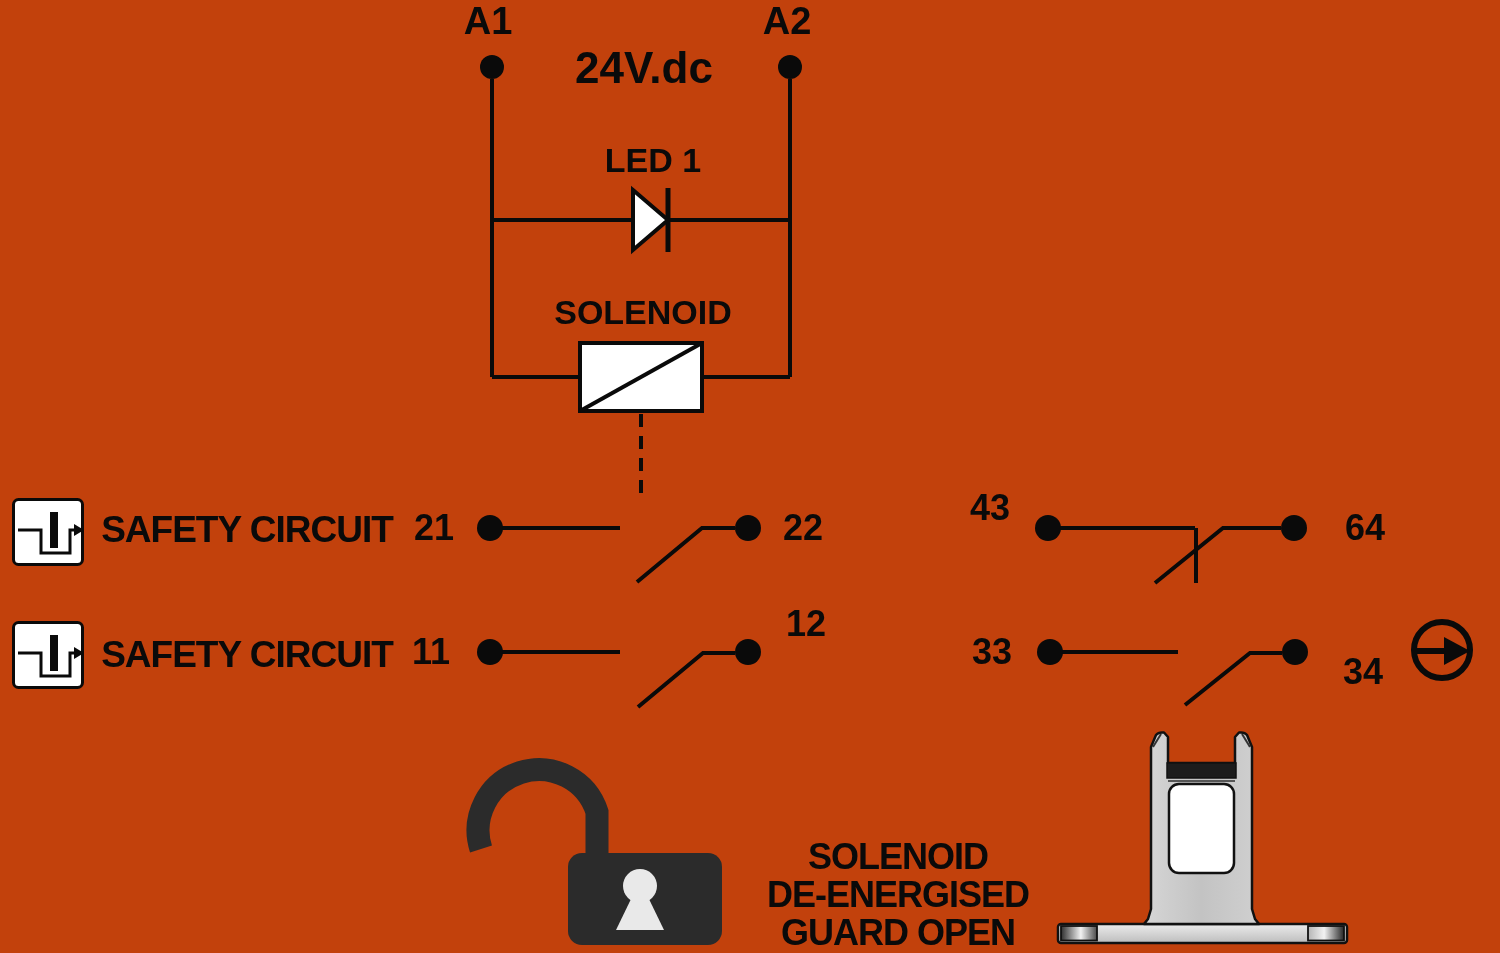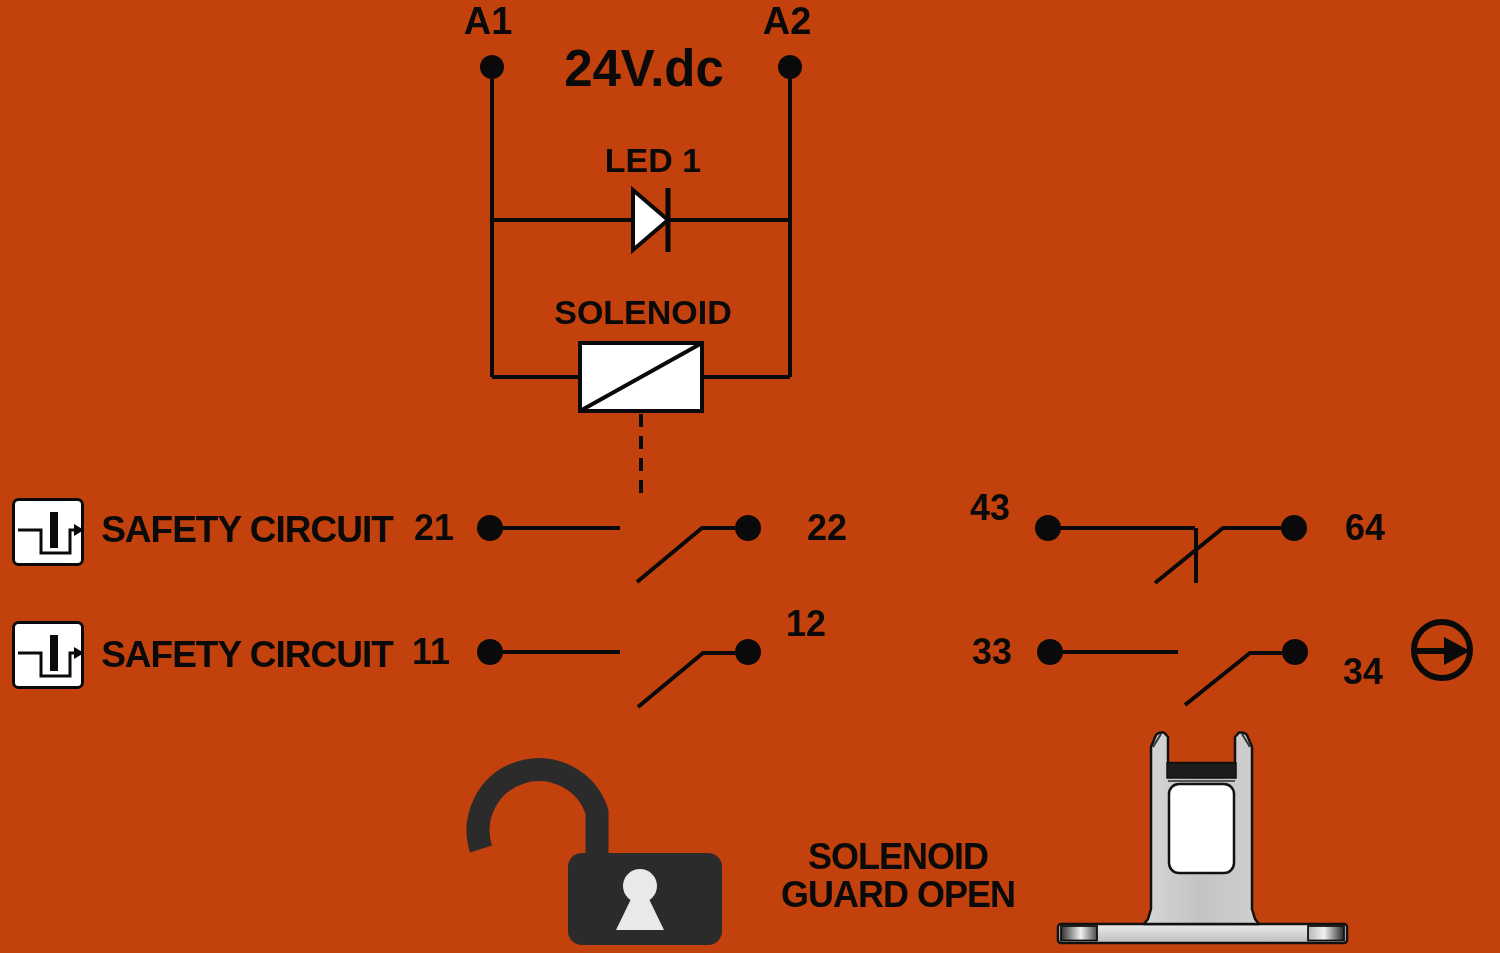--- a/index.html
+++ b/index.html
@@ -2,21 +2,21 @@
 <html><head>
 <meta charset="utf-8">
 <style>
   html,body{margin:0;padding:0;background:#ffffff;}
   .stage{position:relative;width:1500px;height:953px;background:#c2410c;overflow:hidden;
          font-family:"Liberation Sans",sans-serif;color:#111;}
   .stage svg{position:absolute;left:0;top:0;}
   .lbl{position:absolute;font-weight:700;white-space:nowrap;line-height:1;
        transform:translate(-50%,-50%);color:#0a0a0a;}
   .f38{font-size:38px;}
-  .f40{font-size:51px;}
+  .f40{font-size:44px;}
   .f34{font-size:34px;}
   .f42{font-size:36px;}
   .row-label{font-size:37px;letter-spacing:-1px;}
   .caption{position:absolute;left:898px;top:838px;transform:translateX(-50%);
            text-align:center;font-weight:700;font-size:36px;line-height:38px;
            letter-spacing:-1px;white-space:nowrap;color:#0a0a0a;}
   .caption span{display:block;}
 </style>
 </head>
 <body>
@@ -162,27 +162,28 @@
   <div class="lbl f38" style="left:488px;top:21px;">A1</div>
   <div class="lbl f38" style="left:787px;top:21px;">A2</div>
   <div class="lbl f40" style="left:644px;top:68px;">24V.dc</div>
   <div class="lbl f34" style="left:653px;top:160px;">LED 1</div>
   <div class="lbl f34" style="left:643px;top:312px;">SOLENOID</div>
 
   <div class="lbl row-label" style="left:247px;top:529px;">SAFETY CIRCUIT</div>
   <div class="lbl row-label" style="left:247px;top:654px;">SAFETY CIRCUIT</div>
 
   <div class="lbl f42" style="left:434px;top:528px;">21</div>
-  <div class="lbl f42" style="left:803px;top:528px;margin-left:24px;">22</div>
+  <div class="lbl f42" style="left:803px;top:528px;">22</div>
   <div class="lbl f42" style="left:990px;top:508px;">43</div>
   <div class="lbl f42" style="left:1365px;top:528px;">64</div>
 
   <div class="lbl f42" style="left:431px;top:652px;">11</div>
   <div class="lbl f42" style="left:806px;top:624px;">12</div>
   <div class="lbl f42" style="left:992px;top:652px;">33</div>
   <div class="lbl f42" style="left:1363px;top:652px;margin-top:20px;">34</div>
 
   <div class="caption">
     <span>SOLENOID</span>
+    <span>DE-ENERGISED</span>
     <span>GUARD OPEN</span>
   </div>
 
 </div>
 
 </body></html>

